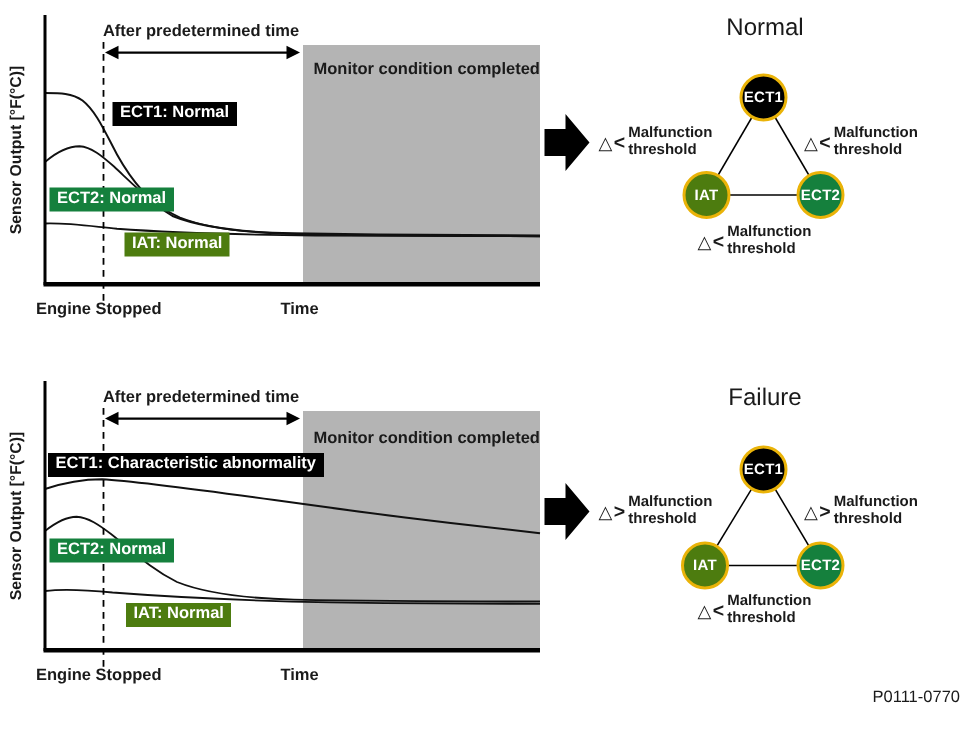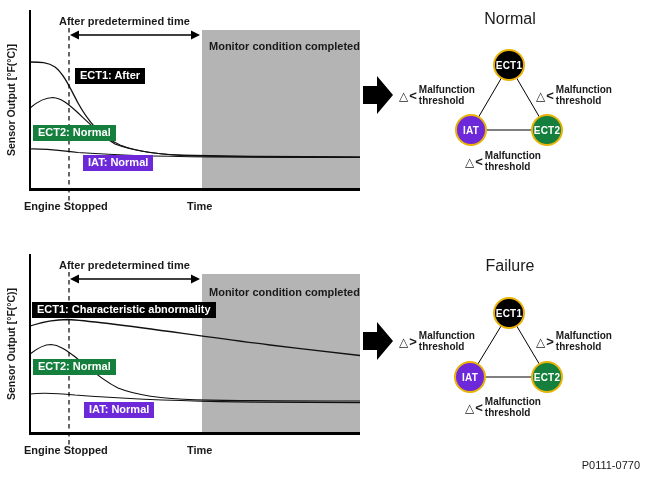--- a/index.html
+++ b/index.html
@@ -8,28 +8,28 @@
     font-family:"Liberation Sans","DejaVu Sans",sans-serif;color:#1a1a1a;
     overflow:hidden;
   }
   #fig svg{position:absolute;left:0;top:0;}
   .abs{position:absolute;}
   .blab{font-weight:bold;font-size:11px;line-height:12px;white-space:nowrap;}
   .yaxis-label{
     font-weight:bold;font-size:10.5px;white-space:nowrap;
     transform:translate(-50%,-50%) rotate(-90deg);
   }
-  .arrow-caption{width:150px;}
+  .arrow-caption{width:150px;text-align:center;}
   .curve-label{
     color:#ffffff;font-weight:bold;font-size:11px;line-height:13px;
     padding:1px 5px 2px 5px;white-space:nowrap;
   }
   .bg-ect1{background:#000000;}
   .bg-ect2{background:#15803d;}
-  .bg-iat{background:#6d28d9;}
+  .bg-iat{background:#4d7c0f;}
   .diagram-title{
     width:140px;text-align:center;font-weight:normal;font-size:16px;line-height:18px;
   }
   .node{
     width:32px;height:32px;border-radius:50%;
     display:flex;align-items:center;justify-content:center;
     color:#fff;font-weight:bold;font-size:10px;letter-spacing:0.2px;
     box-sizing:border-box;border:2px solid #eab308;
   }
   .threshold{
@@ -75,21 +75,21 @@
     <polygon points="200,279 191,274.5 191,283.5" fill="#000"></polygon>
     <polygon points="363,332 377,332 377,322 393,341 377,360 377,350 363,350" fill="#000"></polygon>
     <line x1="509" y1="313" x2="470" y2="377" stroke="#000" stroke-width="1"></line>
     <line x1="509" y1="313" x2="547" y2="377" stroke="#000" stroke-width="1"></line>
     <line x1="470" y1="377" x2="547" y2="377" stroke="#000" stroke-width="1"></line>
   </svg>
 
   <div class="abs yaxis-label" style="left:11px;top:100px;">Sensor Output [°F(°C)]</div>
   <div class="abs blab arrow-caption" style="left:59px;top:15px;">After predetermined time</div>
   <div class="abs blab" style="left:209px;top:40px;">Monitor condition completed</div>
-  <div class="abs curve-label bg-ect1" style="left:75px;top:68px;">ECT1: After</div>
+  <div class="abs curve-label bg-ect1" style="left:75px;top:68px;">ECT1: Normal</div>
   <div class="abs curve-label bg-ect2" style="left:33px;top:125px;">ECT2: Normal</div>
   <div class="abs curve-label bg-iat" style="left:83px;top:155px;">IAT: Normal</div>
   <div class="abs blab" style="left:24px;top:200px;">Engine Stopped</div>
   <div class="abs blab" style="left:187px;top:200px;">Time</div>
 
   <div class="abs diagram-title" style="left:440px;top:10px;">Normal</div>
   <div class="abs node bg-ect1" style="left:493px;top:49px;">ECT1</div>
   <div class="abs node bg-iat" style="left:455px;top:114px;">IAT</div>
   <div class="abs node bg-ect2" style="left:531px;top:114px;">ECT2</div>
 

